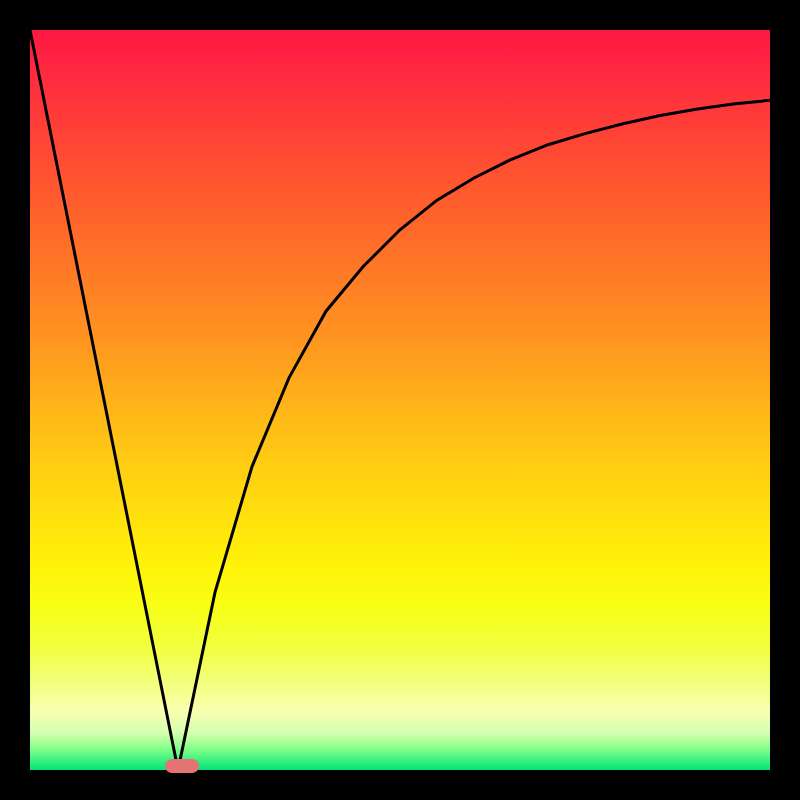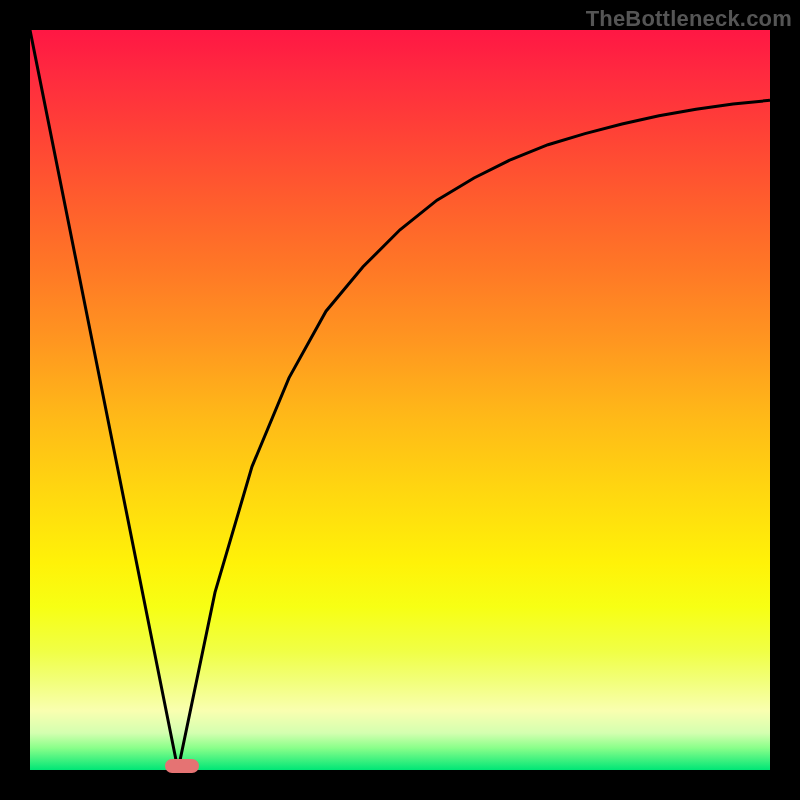--- a/index.html
+++ b/index.html
@@ -76,15 +76,14 @@
   <div class="plot-area">
 
     <svg class="curve" viewBox="0 0 740 740" preserveAspectRatio="none">
       <path id="curve-path" d="M0.00 0.00 L148.00 740.00 L148.00 740.00 L185.00 562.40 L222.00 436.60 L259.00 347.80 L296.00 281.20 L333.00 236.80 L370.00 199.80 L407.00 170.20 L444.00 148.00 L481.00 129.50 L518.00 114.70 L555.00 103.60 L592.00 93.98 L629.00 85.84 L666.00 79.18 L703.00 74.00 L740.00 70.30" fill="none" stroke="#000000" stroke-width="3"></path>
     </svg>
 
     <div class="marker" id="marker" style="left: 151.7px; top: 736.3px; background: rgb(229, 115, 115);"></div>
 
   </div>
 
-  <div class="watermark">TheBottleneck.com</div>
 
 </div>
 
 </body></html>

